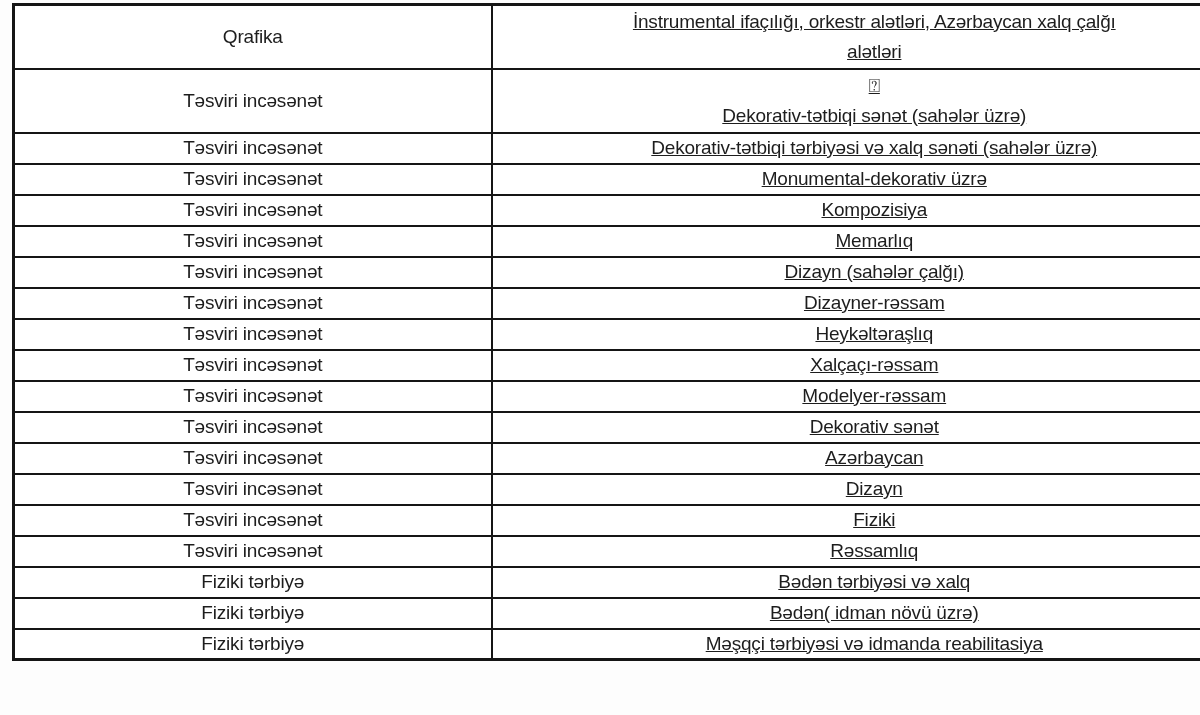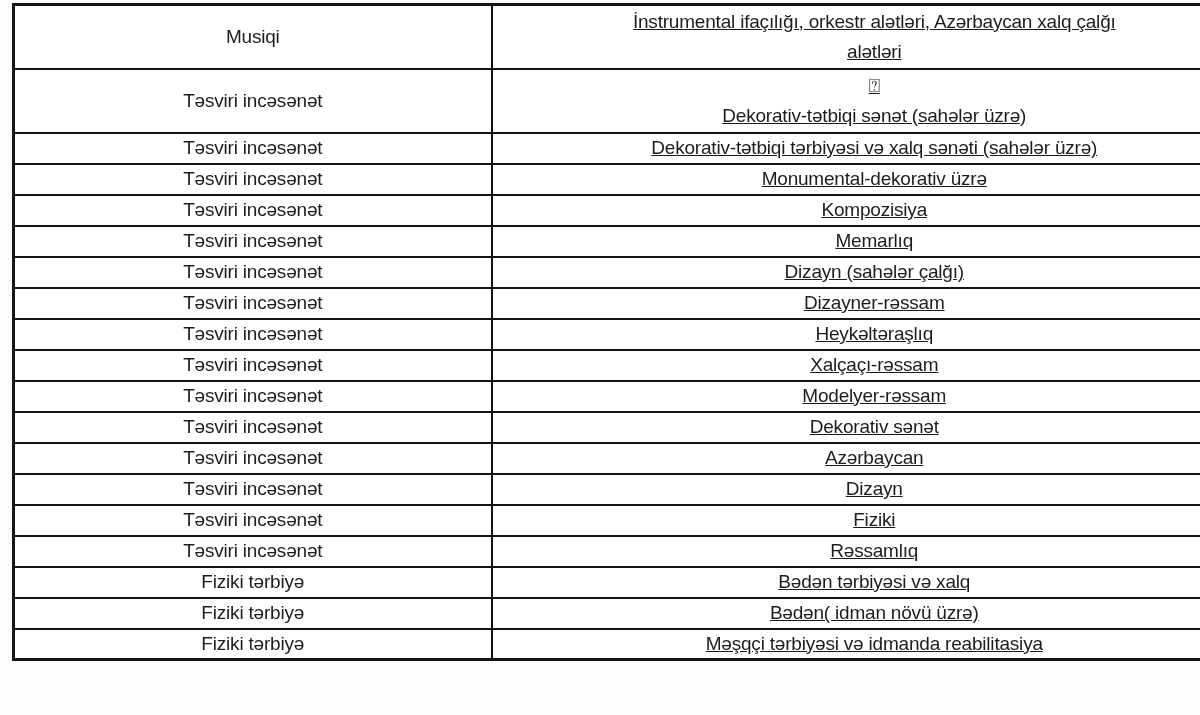--- a/index.html
+++ b/index.html
@@ -39,21 +39,21 @@
   tr.row-tall td { height: 64px; line-height: 30px; }
   tr.row-short td { height: 31px; line-height: 22px; }
 </style>
 </head>
 <body>
 
 <div class="page">
   <table class="doc-table">
     <tbody id="table-body">
   <tr class="row-tall">
-    <td class="col-category">Musiqi</td>
+    <td class="col-category">Qrafika</td>
     <td class="col-specialty">İnstrumental ifaçılığı, orkestr alətləri, Azərbaycan xalq çalğı
 alətləri</td>
   </tr>
 
   <tr class="row-tall">
     <td class="col-category">Təsviri incəsənət</td>
     <td class="col-specialty">⍰
 Dekorativ-tətbiqi sənət (sahələr üzrə)</td>
   </tr>
 

